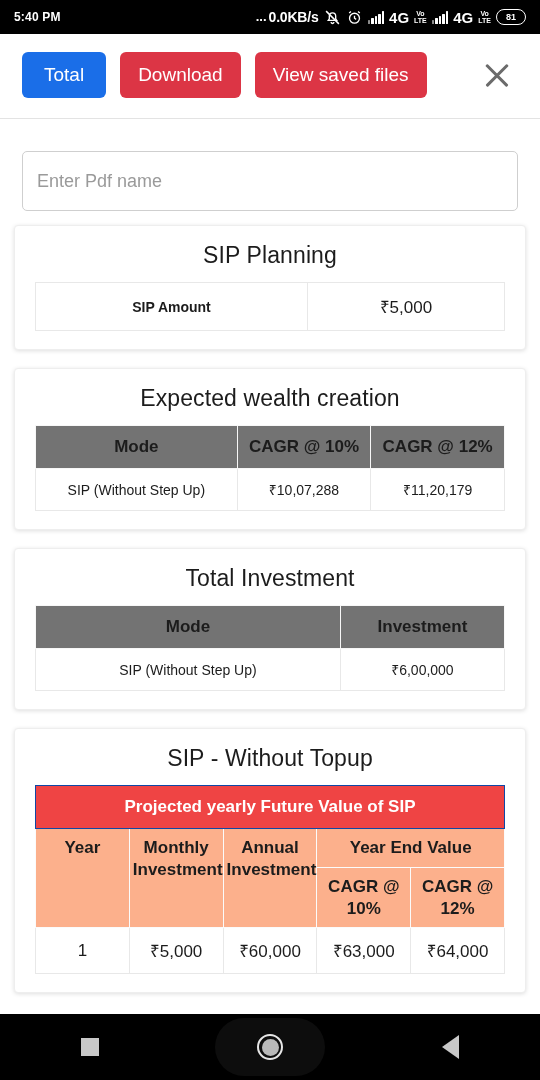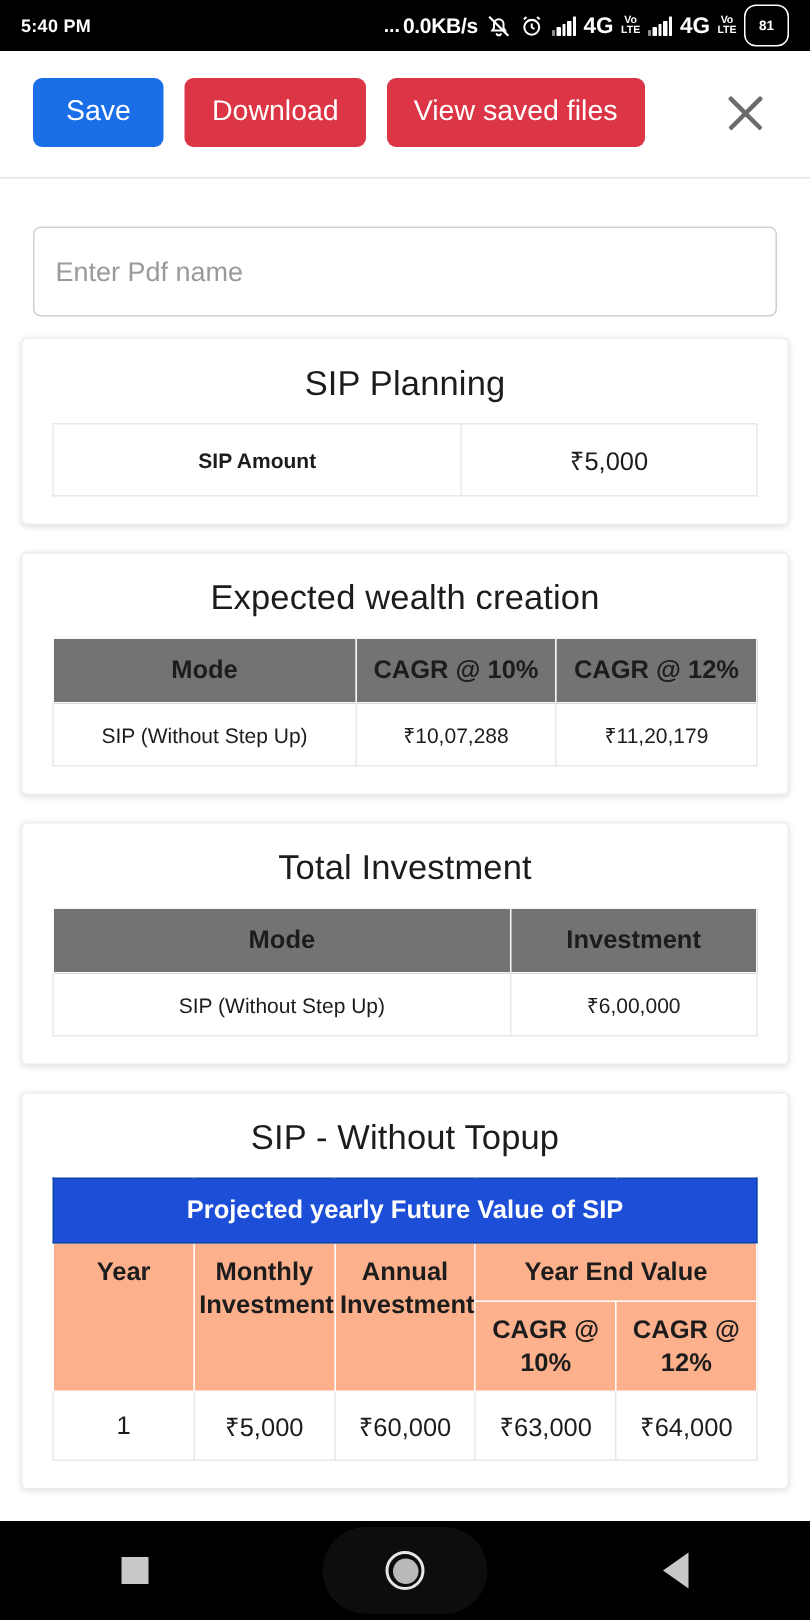--- a/index.html
+++ b/index.html
@@ -63,21 +63,21 @@
   .sig i:nth-child(4){height:10px}
   .sig i:nth-child(5){height:13px}
   .g4 { font-size: 15px; font-weight: bold; }
   .volte {
     font-size: 7px;
     line-height: 7.5px;
     font-weight: bold;
     text-align: center;
   }
   .battery {
-    width: 30px; height: 28px;
+    width: 30px; height: 16px;
     border: 1.6px solid #fff;
     border-radius: 8px;
     display: flex; align-items: center; justify-content: center;
     font-size: 9px; font-weight: bold;
   }
 
   
   .app {
     flex: 1 1 auto;
     background: #fff;
@@ -198,21 +198,21 @@
   .t-wealth .c1 { width: 43%; }
   .t-wealth .c2, .t-wealth .c3 { width: 28.5%; }
 
   
   .t-total .c1 { width: 65%; }
   .t-total .c2 { width: 35%; }
 
   
   .t-proj { border-collapse: collapse; }
   .banner-row td {
-    background: #1d4ed8;
+    background: #ef4444;
     color: #fff;
     font-weight: bold;
     font-size: 17px;
     padding: 11px 4px;
     border: 1px solid #0f47a5;
   }
   .t-proj th {
     background: #FCB08C;
     font-weight: bold;
     font-size: 17px;
@@ -315,21 +315,21 @@
         </span>
       <span class="g4">4G</span>
       <span class="volte">Vo<br>LTE</span>
       <span class="battery">81</span>
     </div>
   </div>
 
   <div class="app">
 
     <div class="toolbar">
-      <button class="btn btn-save">Save</button>
+      <button class="btn btn-save">Total</button>
       <button class="btn btn-red">Download</button>
       <button class="btn btn-red">View saved files</button>
       <div class="close-x"></div>
     </div>
 
     <div class="scroller">
 
       <div class="savepdf">
         <input class="pdf-input" type="text" placeholder="Enter Pdf name" style="">
       </div>

